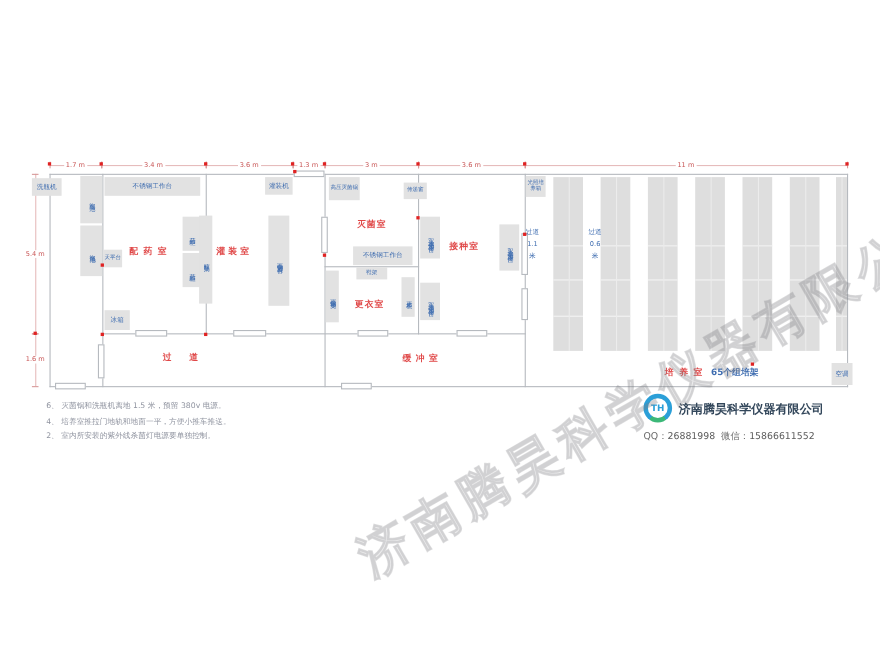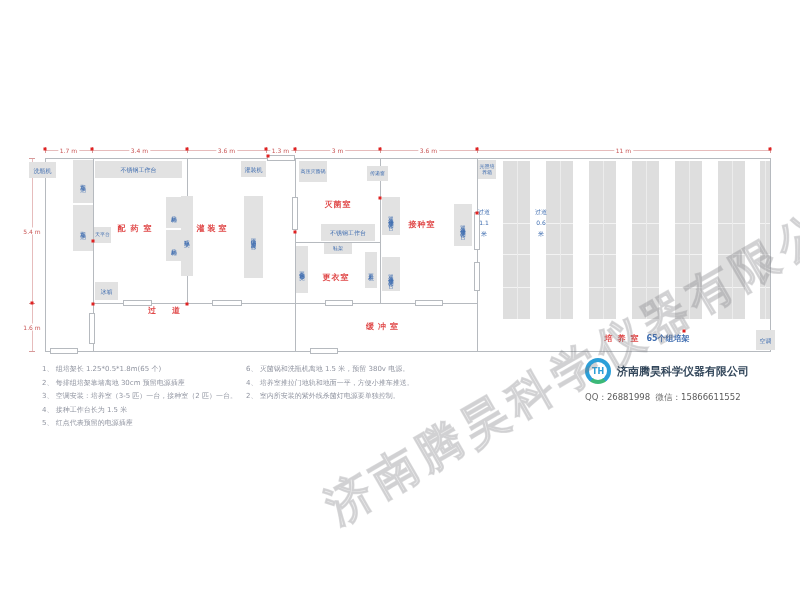--- a/index.html
+++ b/index.html
@@ -185,21 +185,21 @@
       <div class="eq" style="left: 454px; top: 204px; width: 18px; height: 42px;">
         <span class="vtxt">双人水平超净工作台</span>
       </div>
       <div class="eq small" style="left: 478px; top: 160px; width: 18px; height: 19px;">光照培养箱</div>
       <div class="eq" style="left: 756px; top: 330px; width: 19px; height: 20px;">空调</div>
       <div class="room-label" style="left: 137px; top: 228px; letter-spacing: 5px;">配药室</div>
       <div class="room-label" style="left: 213px; top: 228px; letter-spacing: 3px;">灌装室</div>
       <div class="room-label" style="left: 338px; top: 204px; letter-spacing: 1px;">灭菌室</div>
       <div class="room-label" style="left: 422px; top: 224px; letter-spacing: 1px;">接种室</div>
       <div class="room-label" style="left: 336px; top: 277px; letter-spacing: 1px;">更衣室</div>
-      <div class="room-label" style="left: 172px; top: 310px; letter-spacing: 16px;">过道</div>
+      <div class="room-label" style="left: 172px; top: 325px; letter-spacing: 16px;">过道</div>
       <div class="room-label" style="left: 384px; top: 326px; letter-spacing: 4px;">缓冲室</div>
       <div class="room-label" style="left: 647px; top: 338px; letter-spacing: 5px;">培养室<span class="extra">65个组培架</span></div>
       <div class="corr-label" style="left: 484px; top: 222px;">过道1.1米</div>
       <div class="corr-label" style="left: 541px; top: 222px;">过道0.6米</div>
       <div class="dot" style="left: 45px; top: 149px;"></div>
       <div class="dot" style="left: 92px; top: 149px;"></div>
       <div class="dot" style="left: 187px; top: 149px;"></div>
       <div class="dot" style="left: 266px; top: 149px;"></div>
       <div class="dot" style="left: 295px; top: 149px;"></div>
       <div class="dot" style="left: 380px; top: 149px;"></div>
@@ -213,27 +213,20 @@
       <div class="dot" style="left: 380px; top: 198px;"></div>
       <div class="dot" style="left: 477px; top: 213px;"></div>
       <div class="dot" style="left: 684px; top: 331px;"></div>
       <div class="dot" style="left: 268px; top: 156px;"></div>
     </div>
 
   <div class="watermark">济南腾昊科学仪器有限公司</div>
 
   <div class="notes">
     <div class="notes-cols">
-      <ul class="c1" id="notes-col1">
-          <li>1、 组培架长 1.25*0.5*1.8m(65 个)</li>
-          <li>2、 每排组培架靠墙离地 30cm 预留电源插座</li>
-          <li>3、 空调安装：培养室（3-5 匹）一台，接种室（2 匹）一台。</li>
-          <li>4、 接种工作台长为 1.5 米</li>
-          <li>5、 红点代表预留的电源插座</li>
-        </ul>
       <ul class="c2" id="notes-col2">
           <li>6、 灭菌锅和洗瓶机离地 1.5 米，预留 380v 电源。</li>
           <li>4、 培养室推拉门地轨和地面一平，方便小推车推送。</li>
           <li>2、 室内所安装的紫外线杀菌灯电源要单独控制。</li>
         </ul>
     </div>
   </div>
 
   <div class="footer">
     <div class="brand-row">

